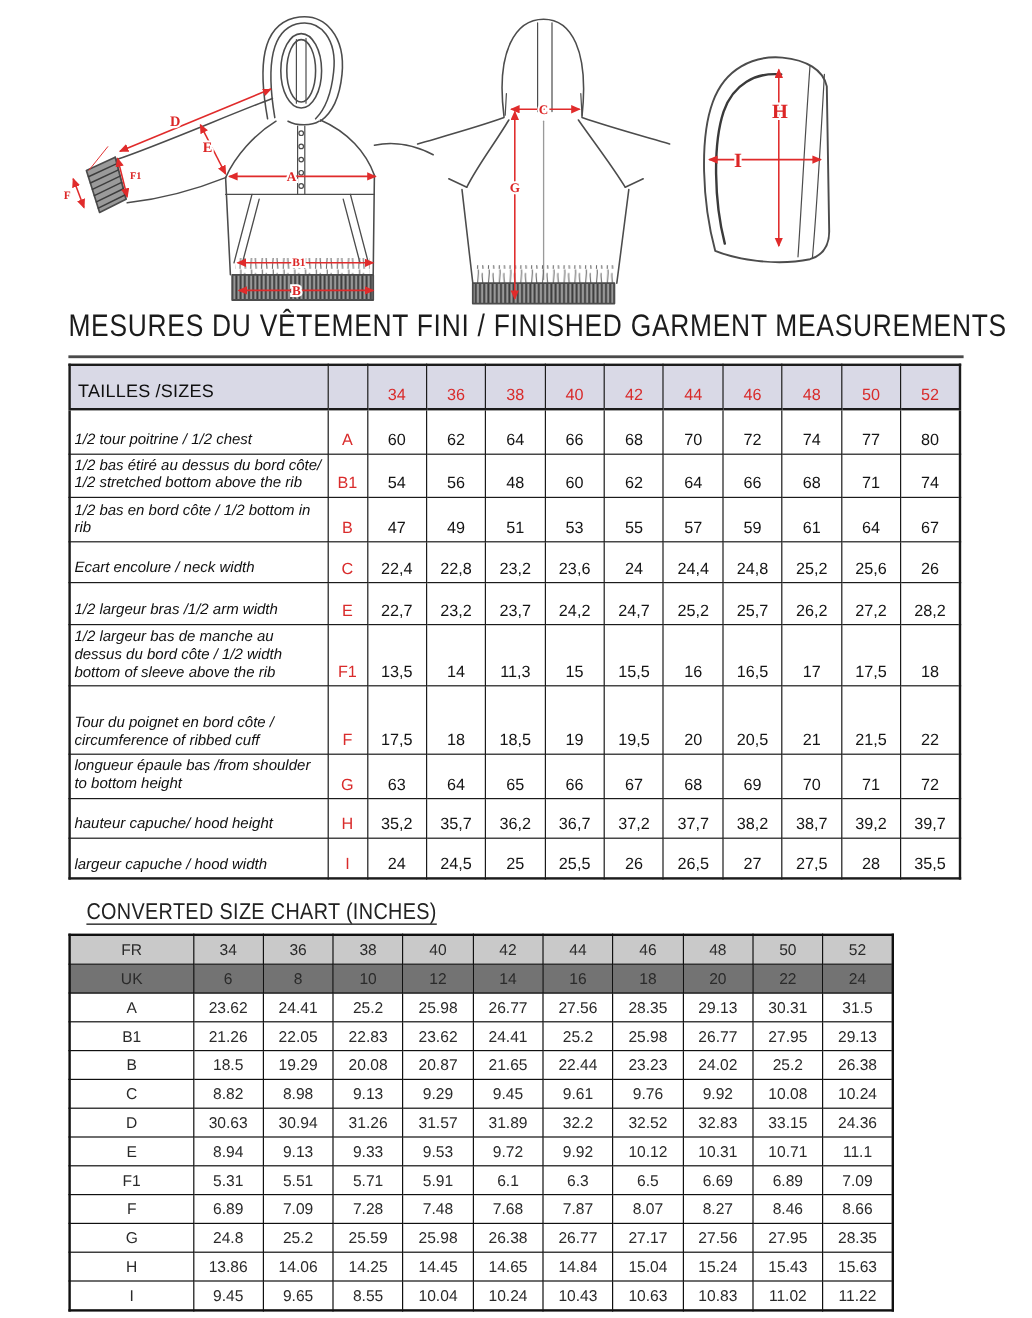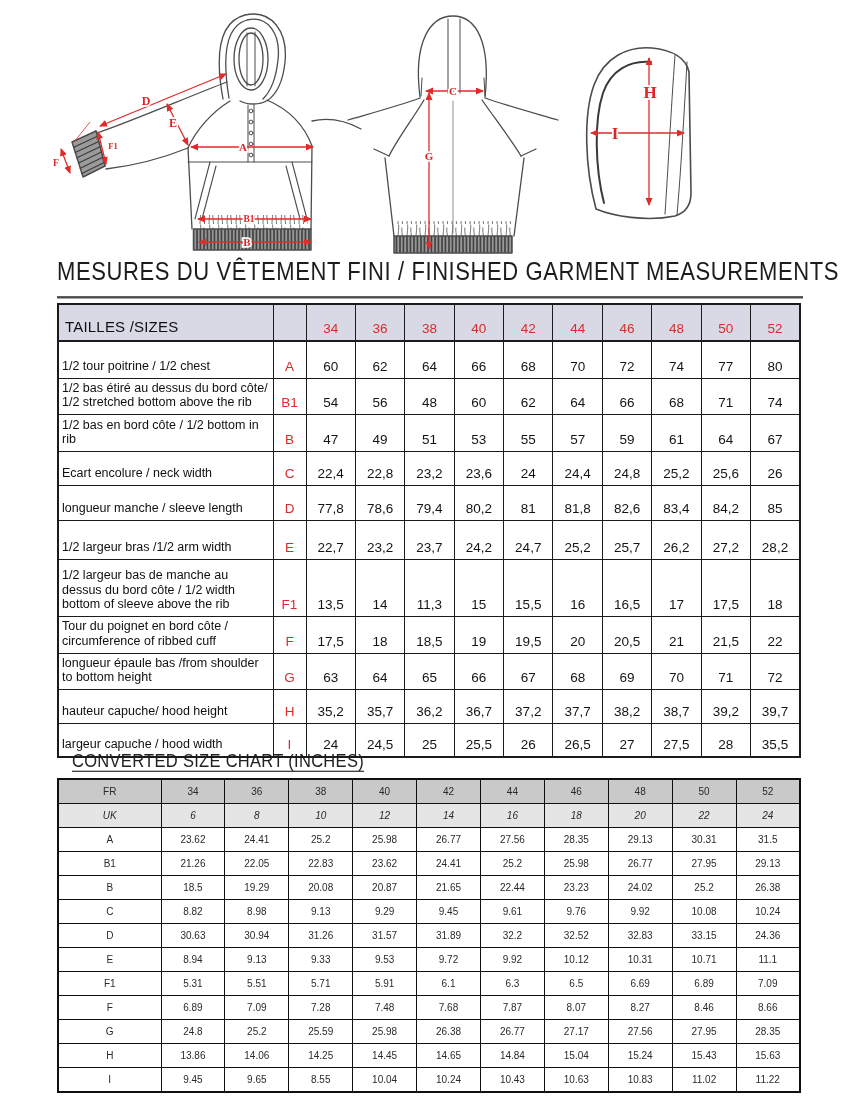--- a/index.html
+++ b/index.html
@@ -19,43 +19,43 @@
     position:absolute;top:750px;left:72px;margin:0;
     font-size:16.5px;font-weight:400;color:#222;letter-spacing:0.3px;white-space:nowrap;
     text-decoration:underline;text-underline-offset:3px;
     transform:scaleY(1.15);transform-origin:left top;
   }
 
   
   table.cm{position:absolute;top:303px;left:57px;width:744px;border-collapse:collapse;table-layout:fixed;border:2px solid #1b1b1b;}
   table.cm td{border:1px solid #1b1b1b;vertical-align:bottom;padding:2px 3px 4px;}
   table.cm tr.head td{background:#d9d9e6;border-bottom:2px solid #1b1b1b;}
-  table.cm td.lbl{font-size:12.5px;line-height:1.18;color:#101010;}
+  table.cm td.lbl{font-style:italic;font-size:12.5px;line-height:1.18;color:#101010;}
   table.cm tr.head td.lbl{font-style:normal;font-size:15px;letter-spacing:0.2px;padding-left:6px;}
   table.cm td.ltr{color:#d92b2b;text-align:center;font-size:13.5px;font-weight:400;}
   table.cm td.size{color:#d92b2b;text-align:center;font-size:13.5px;}
   table.cm td.val{text-align:center;font-size:13.5px;color:#141414;}
   table.cm tr:nth-child(1){height:37px}
   table.cm tr:nth-child(2){height:37px}
   table.cm tr:nth-child(3){height:36px}
   table.cm tr:nth-child(4){height:37px}
   table.cm tr:nth-child(5){height:34px}
   table.cm tr:nth-child(6){height:35px}
   table.cm tr:nth-child(7){height:39px}
   table.cm tr:nth-child(8){height:57px}
   table.cm tr:nth-child(9){height:35px}
   table.cm tr:nth-child(10){height:33px}
   table.cm tr:nth-child(11){height:34px}
   table.cm tr:nth-child(12){height:33px}
 
   
-  table.inch{position:absolute;top:778px;left:57px;width:744px;border-collapse:collapse;table-layout:fixed;border:2px solid #101010;font-size:10px;color:#2a2a2a;}
+  table.inch{position:absolute;top:778px;left:57px;width:688px;border-collapse:collapse;table-layout:fixed;border:2px solid #101010;font-size:13px;color:#2a2a2a;}
   table.inch td{border:1px solid #101010;text-align:center;height:23px;vertical-align:middle;padding:0;}
   table.inch tr.fr td{background:#c9c9c9;}
-  table.inch tr.uk td{background:#e5e5e5;font-style:italic;}
+  table.inch tr.uk td{background:#737373;}
 
   
   .sketch{stroke:#4c4c4c;stroke-width:1.3;fill:none;stroke-linecap:round;stroke-linejoin:round;}
   .sketch-light{stroke:#9a9a9a;stroke-width:1.1;fill:none;}
   .seam{stroke:#3a3a3a;stroke-width:2;fill:none;stroke-linecap:round;}
   .red{stroke:#e02b2b;stroke-width:1.3;fill:none;}
   .rlab{font-family:"Liberation Serif",serif;font-weight:bold;fill:#dc2626;stroke:#fff;stroke-width:3.5px;paint-order:stroke;text-anchor:middle;}
   .s8{font-size:8.5px}.s9{font-size:9.5px}.s11{font-size:11px}.s12{font-size:12px}.s17{font-size:17px}
 </style>
 </head>
@@ -244,34 +244,20 @@
         <td class="val">23,2</td>
         <td class="val">23,6</td>
         <td class="val">24</td>
         <td class="val">24,4</td>
         <td class="val">24,8</td>
         <td class="val">25,2</td>
         <td class="val">25,6</td>
         <td class="val">26</td>
       </tr>
       <tr>
-        <td class="lbl">longueur manche  / sleeve length</td>
-        <td class="ltr">D</td>
-        <td class="val">77,8</td>
-        <td class="val">78,6</td>
-        <td class="val">79,4</td>
-        <td class="val">80,2</td>
-        <td class="val">81</td>
-        <td class="val">81,8</td>
-        <td class="val">82,6</td>
-        <td class="val">83,4</td>
-        <td class="val">84,2</td>
-        <td class="val">85</td>
-      </tr>
-      <tr>
         <td class="lbl">1/2 largeur bras /1/2  arm width</td>
         <td class="ltr">E</td>
         <td class="val">22,7</td>
         <td class="val">23,2</td>
         <td class="val">23,7</td>
         <td class="val">24,2</td>
         <td class="val">24,7</td>
         <td class="val">25,2</td>
         <td class="val">25,7</td>
         <td class="val">26,2</td>

